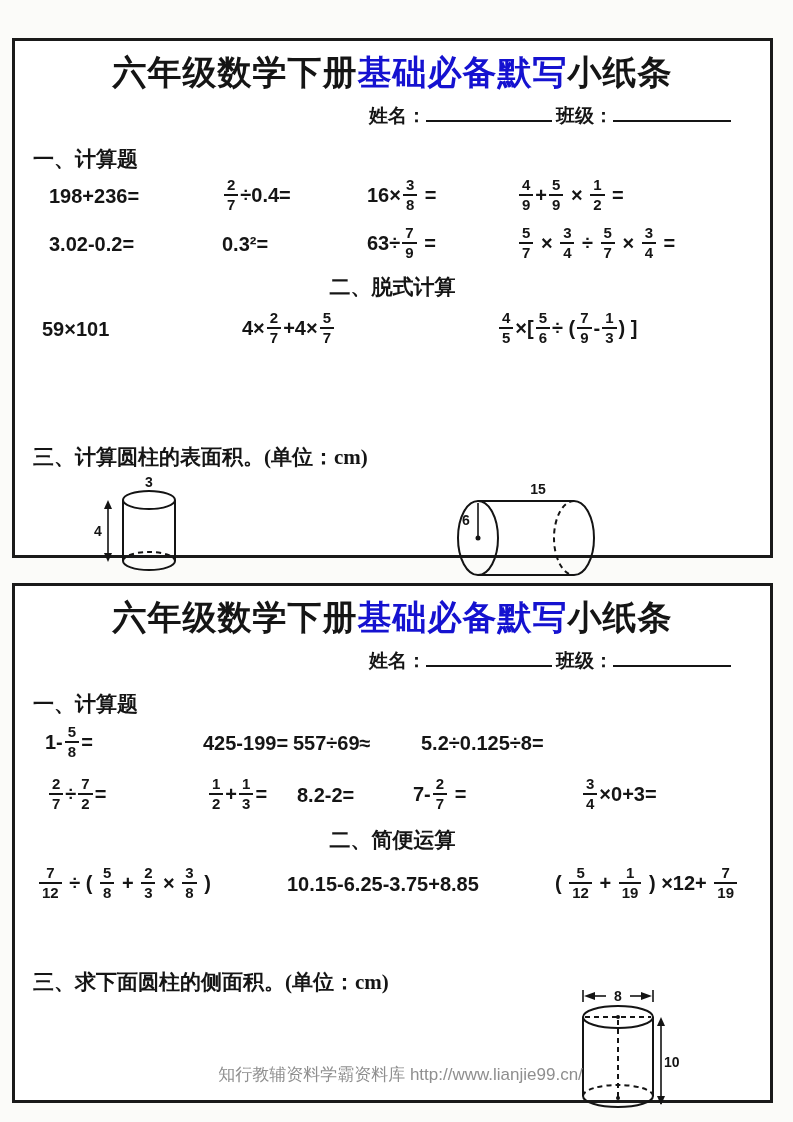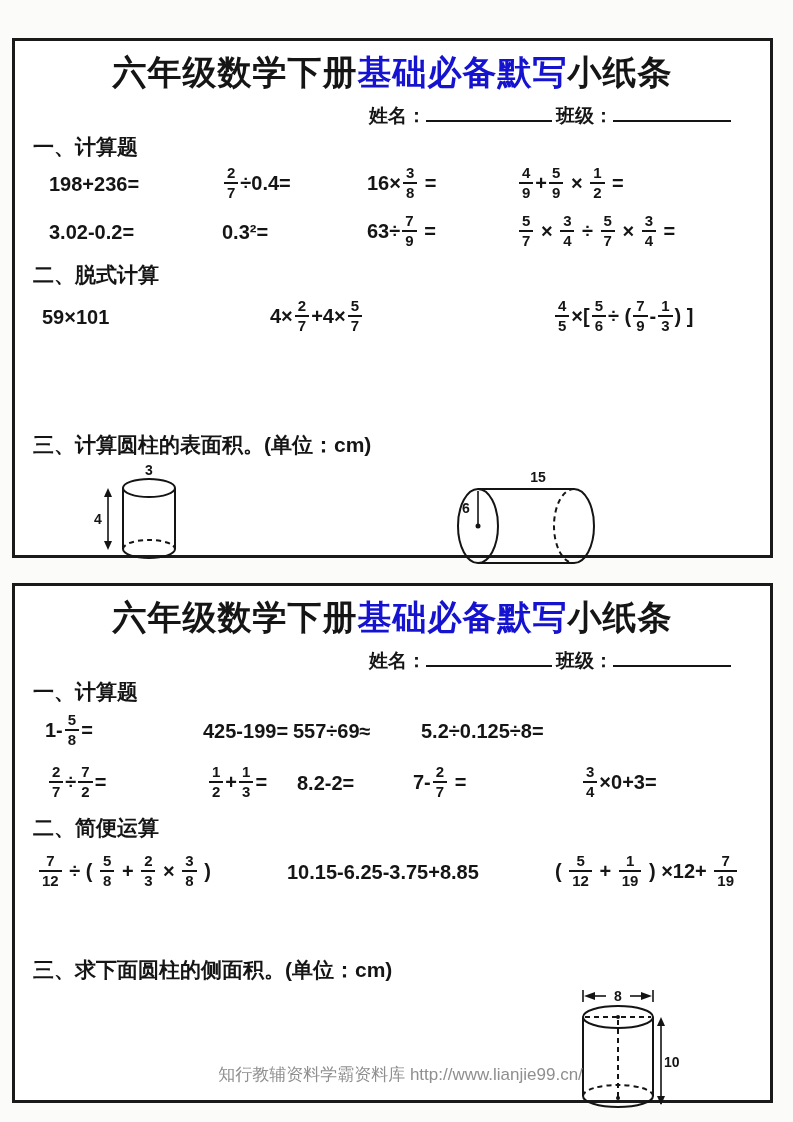--- a/index.html
+++ b/index.html
@@ -47,34 +47,35 @@
     width:126px;
     height:18px;
     border-bottom:2px solid #151515;
     margin-right:4px;
   }
   .blank2{width:118px;}
 
   .sec-title{
     font-size:21px;
     font-weight:800;
-    margin:4px 0 0 0;
-  }
-  .sec-title.tight{margin-top:4px;}
+    margin:16px 0 0 0;
+    font-family:Liberation Serif, serif;
+  }
+  .sec-title.tight{margin-top:4px;text-align:center;}
 
   .math-row{
     display:grid;
     align-items:center;
     min-height:48px;
     font-size:20px;
     font-weight:600;
     white-space:nowrap;
   }
   .c1r1,.c1r2{grid-template-columns:173px 145px 150px auto;padding-left:16px;}
-  .c1r3{grid-template-columns:200px 255px auto;padding-left:9px;min-height:58px;gap:28px;}
+  .c1r3{grid-template-columns:200px 255px auto;padding-left:9px;min-height:58px;}
   .c2r1{grid-template-columns:158px 90px 128px 148px auto;padding-left:12px;min-height:52px;}
   .c2r2{grid-template-columns:160px 90px 116px 168px auto;padding-left:14px;min-height:52px;}
   .c2r3{grid-template-columns:250px 268px auto;padding-left:4px;min-height:62px;}
 
   .frac{
     display:inline-flex;
     flex-direction:column;
     text-align:center;
     vertical-align:middle;
     font-size:15px;

